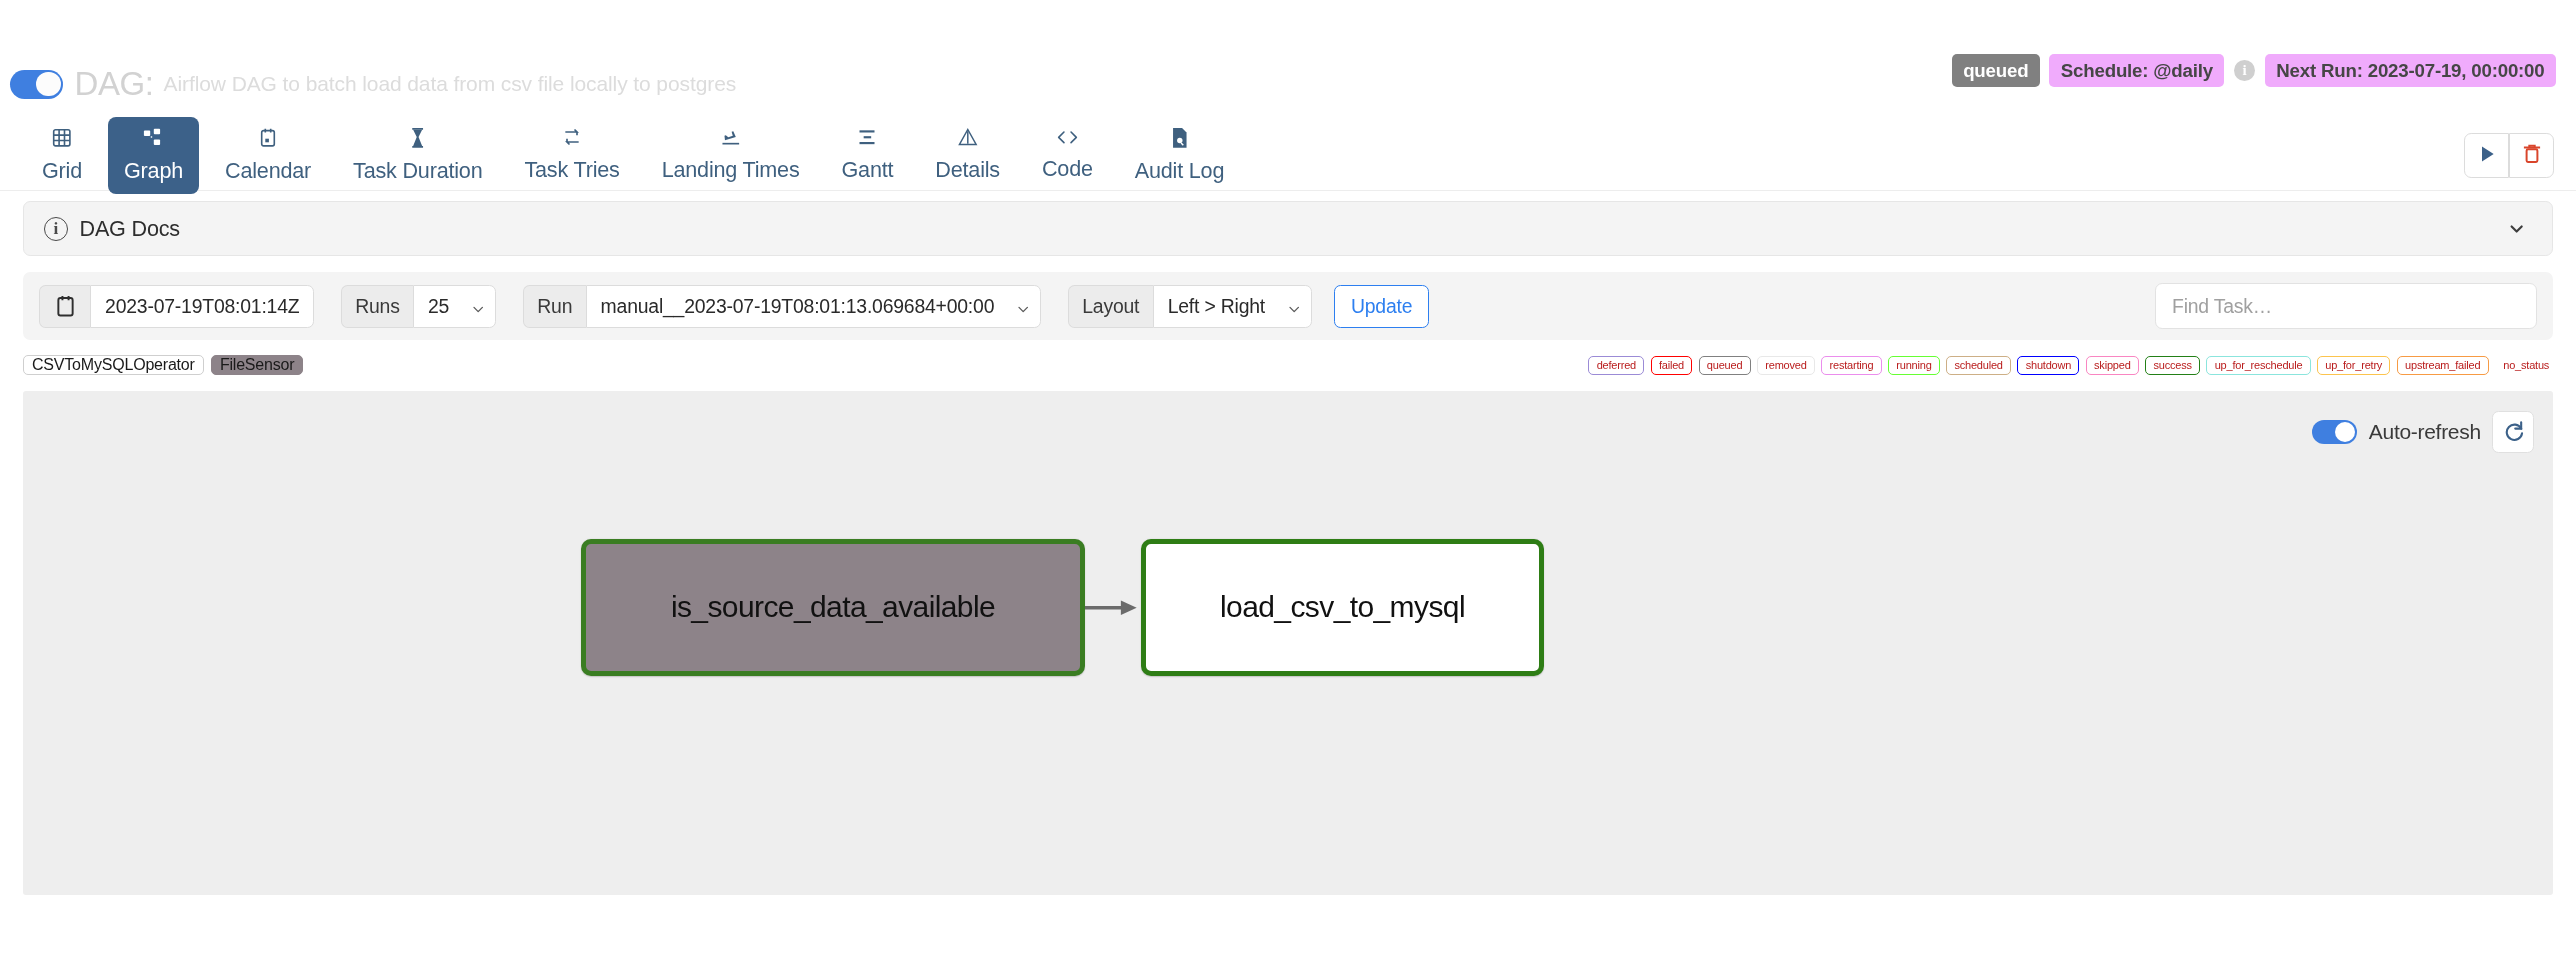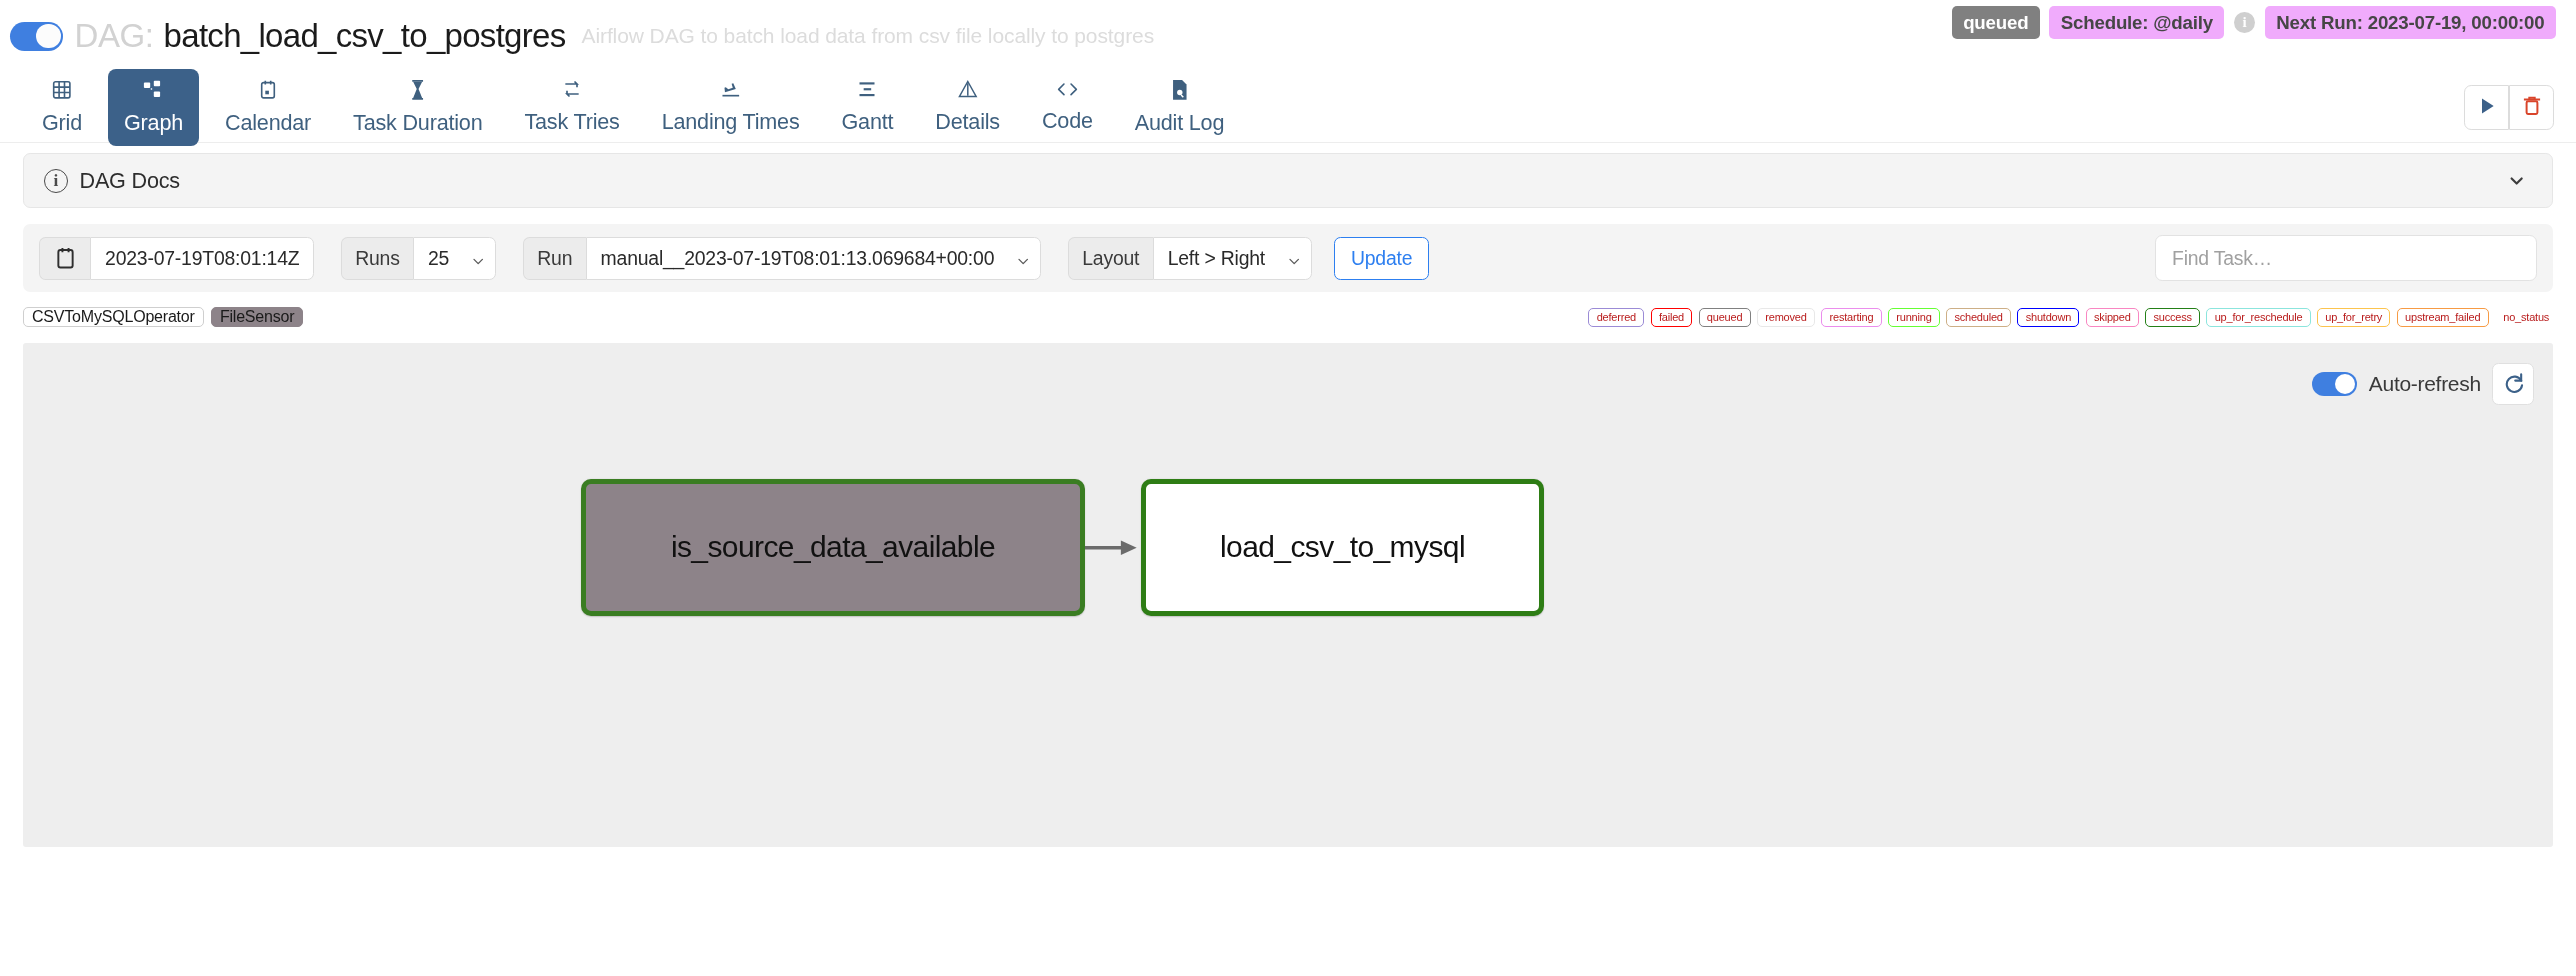--- a/index.html
+++ b/index.html
@@ -12,20 +12,21 @@
   }
   body { overflow: hidden; position: relative; }
 
   
   .header {
     height: 72px;
     display: flex;
     align-items: center;
     padding: 0 24.5px 0 10px;
     position: relative;
+    margin-top: 48px;
   }
   .dag-toggle {
     width: 53px; height: 29px;
     border-radius: 14.4px;
     background: #3f7fe0;
     position: relative;
     flex: 0 0 auto;
     margin-right: 11.5px;
   }
   .dag-toggle .knob {
@@ -329,21 +330,21 @@
     background: #ffffff;
     border: 1.4px solid #e0e0e0;
     border-radius: 6.5px;
     display: flex; align-items: center; justify-content: center;
     cursor: pointer;
   }
 
   .nodes {
     position: absolute;
     left: 558px;
-    top: 136px;
+    top: 148px;
     display: flex;
     align-items: center;
   }
   .node {
     border-radius: 10px;
     display: flex;
     align-items: center;
     justify-content: center;
     font-size: 30px;
     color: #111111;
@@ -370,21 +371,20 @@
   }
 </style>
 </head>
 <body>
 
 <div class="header">
   <div class="dag-toggle">
     <div class="knob"></div>
   </div>
   <span class="dag-label">DAG:</span>
-  <span class="dag-title">batch_load_csv_to_postgres</span>
   <span class="dag-desc">Airflow DAG to batch load data from csv file locally to postgres</span>
 
   <div class="header-right">
     <span class="pill state-queued">queued</span>
     <span class="pill">Schedule: @daily</span>
     <span class="info-dot">i</span>
     <span class="pill">Next Run: 2023-07-19, 00:00:00</span>
   </div>
 </div>
 

